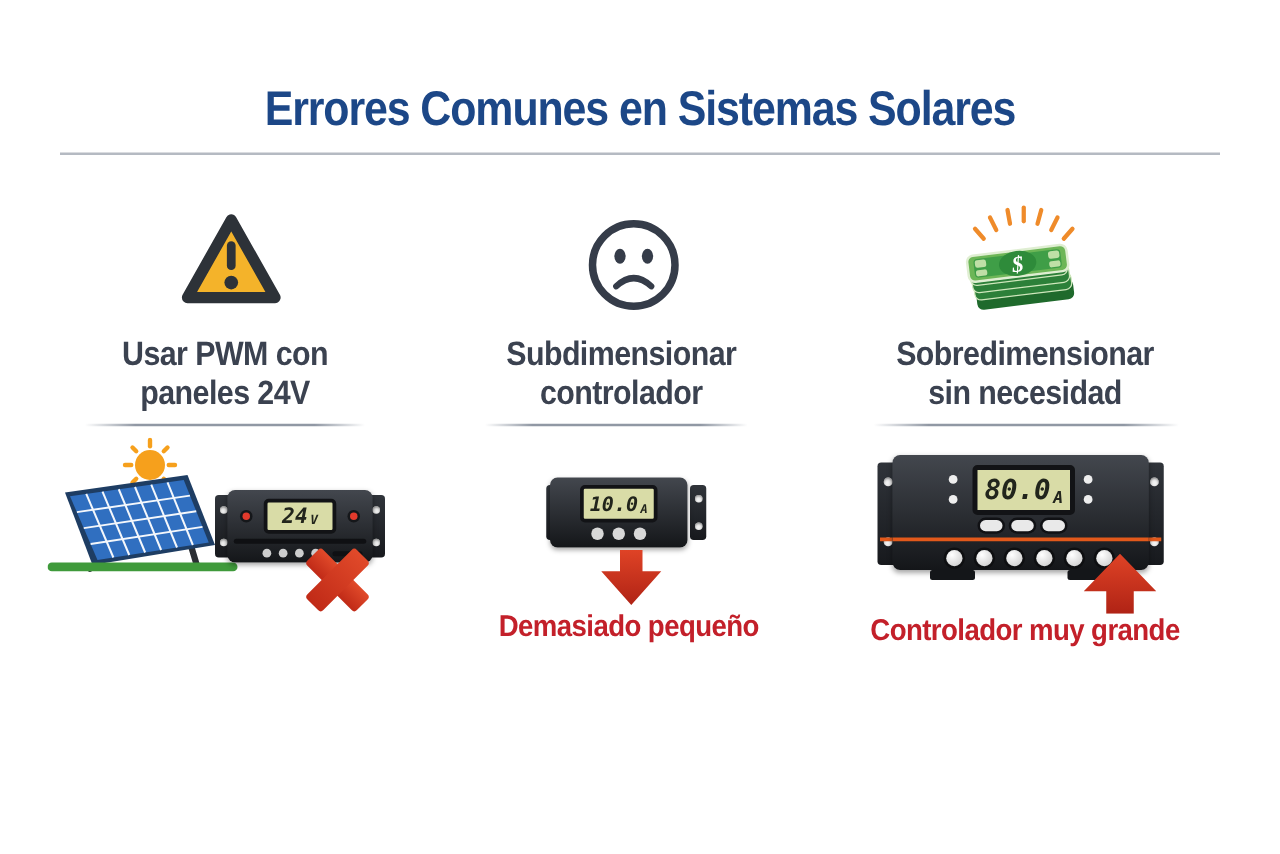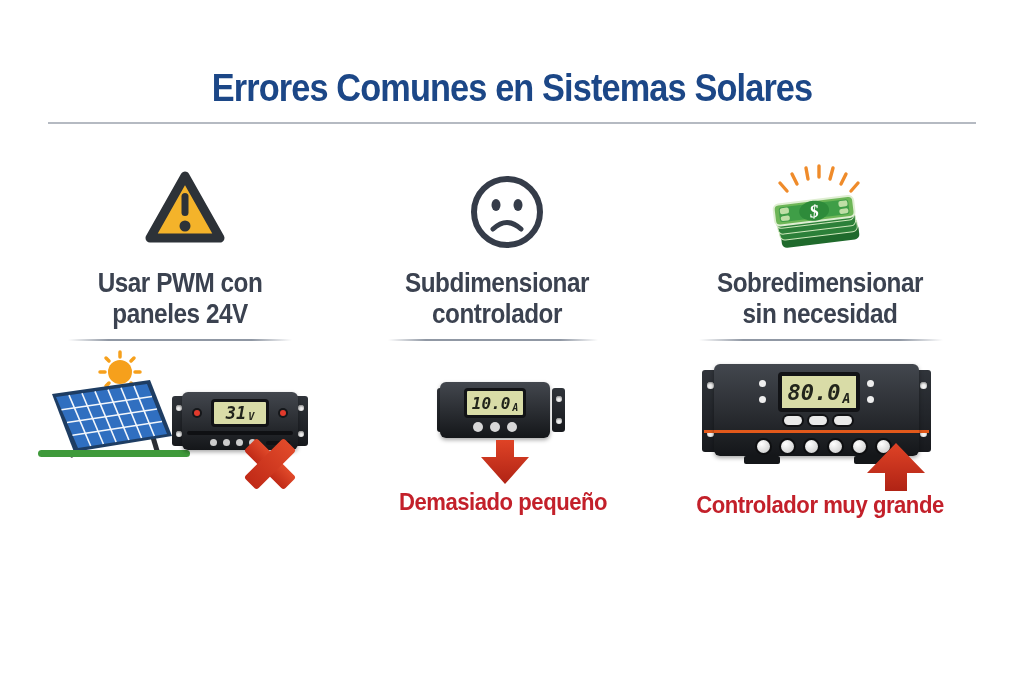--- a/index.html
+++ b/index.html
@@ -98,21 +98,21 @@
       <span class="hole" style="left:4px;top:35px;width:6px;height:6px;"></span>
     </div>
     <div class="flange" style="right:0;top:4px;width:14px;height:50px;">
       <span class="hole" style="left:4px;top:9px;width:6px;height:6px;"></span>
       <span class="hole" style="left:4px;top:35px;width:6px;height:6px;"></span>
     </div>
     <div class="body" style="left:10px;top:0;width:116px;height:58px;">
       <span class="dot led" style="left:12px;top:18px;width:6px;height:6px;"></span>
       <span class="dot led" style="right:12px;top:18px;width:6px;height:6px;"></span>
       <div class="lcd" style="left:29px;top:7px;width:52px;height:22px;font-size:17px;">
-        <span>31</span>
+        <span>24</span>
           <span class="unit">V</span>
       </div>
       <div class="slotstrip" style="left:5px;top:39px;right:5px;height:4px;"></div>
       <span class="dot" style="left:28px;top:47px;width:7px;height:7px;background:#cdcdcd;"></span>
       <span class="dot" style="left:41px;top:47px;width:7px;height:7px;background:#cdcdcd;"></span>
       <span class="dot" style="left:54px;top:47px;width:7px;height:7px;background:#cdcdcd;"></span>
       <span class="dot" style="left:67px;top:47px;width:7px;height:7px;background:#cdcdcd;"></span>
       <div class="slotstrip" style="left:84px;top:49px;width:24px;height:4px;"></div>
     </div>
   </div>

